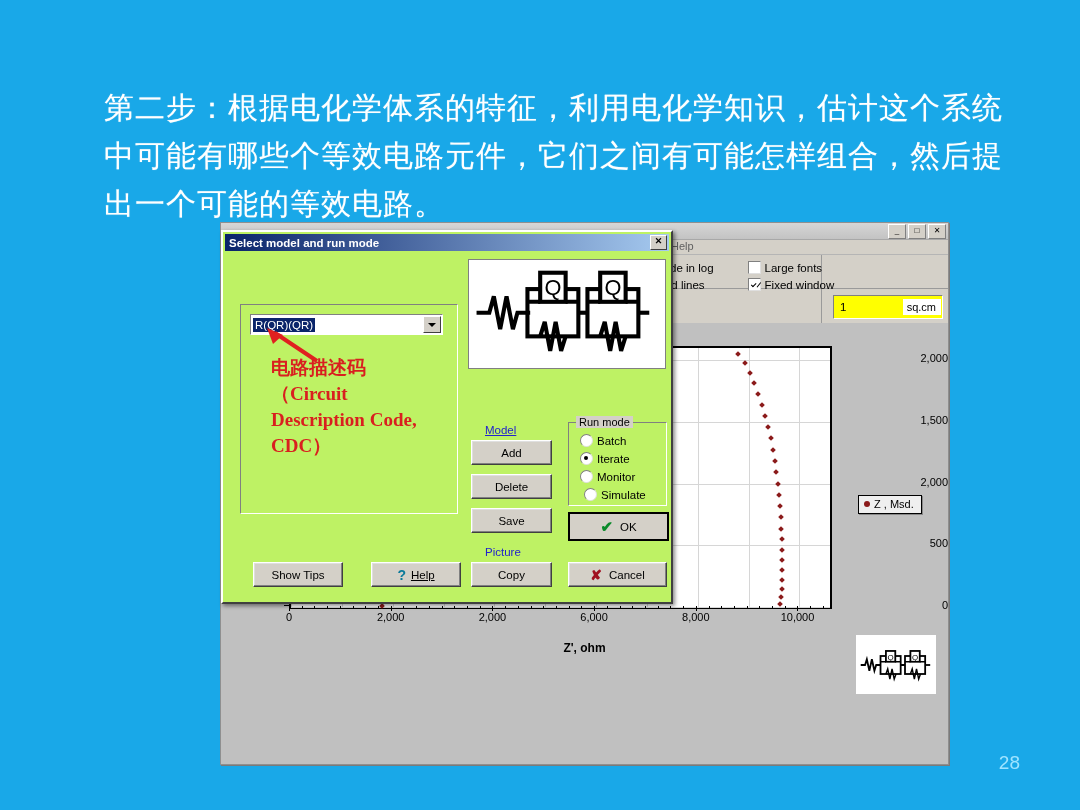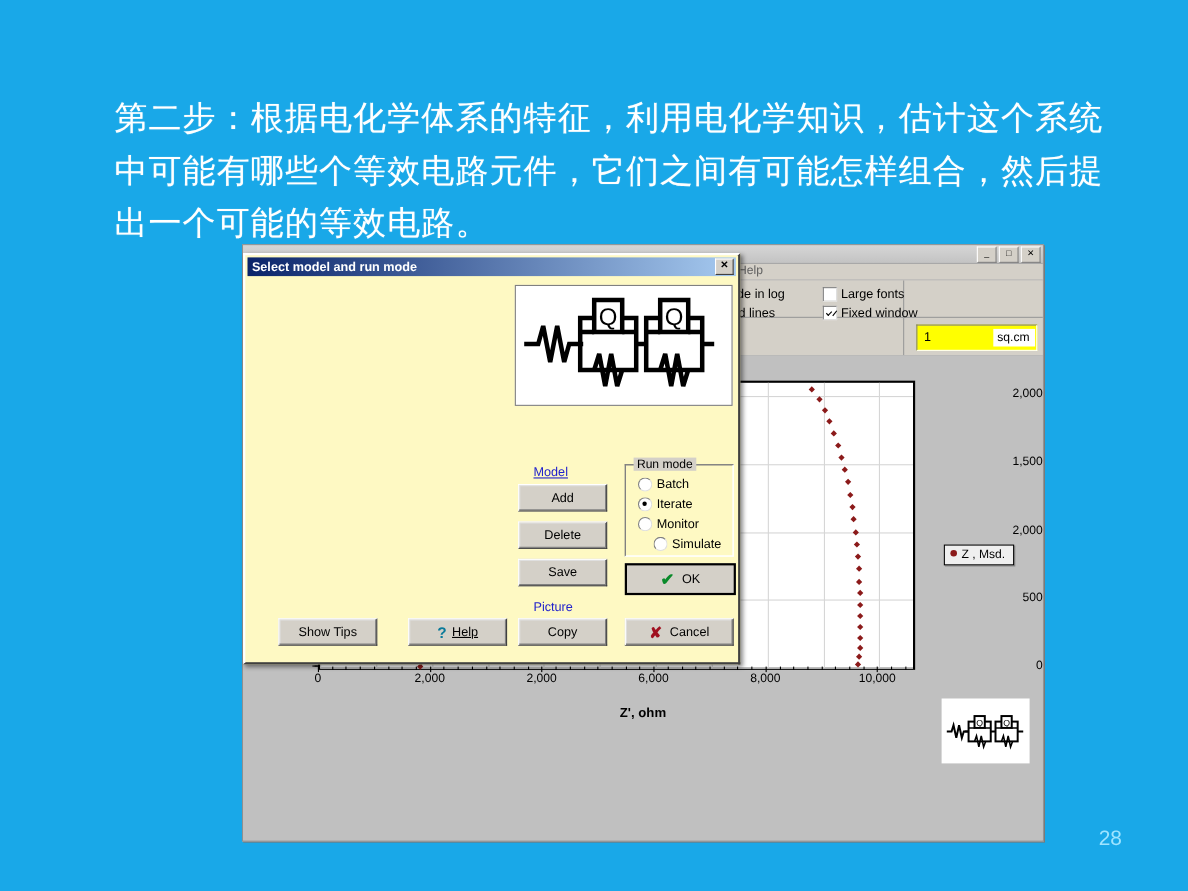--- a/index.html
+++ b/index.html
@@ -128,21 +128,21 @@
   }
   #legend-dot{display:inline-block;width:6px;height:6px;border-radius:50%;background:#8b1a1a;margin-right:4px;vertical-align:1px;}
   #circuit-thumb{
     position:absolute;left:635px;top:312px;width:80px;height:59px;
     background:#fff;display:flex;align-items:center;justify-content:center;
   }
 
   
   #dialog{
     position:absolute;left:221px;top:230px;width:448px;height:370px;
-    background:#fef9c3;border:2px solid;
+    background:#bef264;border:2px solid;
     border-color:#ffffff #404040 #404040 #ffffff;
     box-shadow:2px 2px 4px rgba(0,0,0,.45);
   }
   #dlg-titlebar{
     height:17px;margin:2px;
     background:linear-gradient(90deg,#0a246a,#a6caf0);
     display:flex;align-items:center;justify-content:space-between;
     padding:0 2px 0 4px;
   }
   #dlg-title{color:#fff;font-size:11.5px;font-weight:bold;}
@@ -493,20 +493,35 @@
 </div>
 
 <div id="dialog">
 
   <div id="dlg-titlebar">
     <span id="dlg-title">Select model and run mode</span>
     <span id="dlg-close">✕</span>
   </div>
 
 
+  <div class="grp" id="cdc-grp">
+    <span class="grp-in"></span>
+    <div id="cdc-combo">
+      <span id="cdc-value">R(QR)(QR)</span>
+      <span id="cdc-arrow"></span>
+    </div>
+    <svg id="cdc-arrow-red" viewBox="0 0 60 36">
+      <path d="M56 34 L14 6" stroke="#e02020" stroke-width="4" fill="none"></path>
+      <path d="M6 1 L22 8 L12 17 Z" fill="#e02020"></path>
+    </svg>
+    <div id="cdc-note">电路描述码
+（Circuit
+Description
+Code, CDC）</div>
+  </div>
 
   <div id="circuit-preview">
     <svg width="186" height="100" viewBox="0 0 200 110">
       <g fill="none" stroke="#000" stroke-width="4.5" stroke-linejoin="miter">
         <path d="M6 58 h14 l5 -18 l7 36 l7 -36 l7 36 l5 -18 h14"></path>
         <rect x="62" y="32" width="56" height="52"></rect>
         <path d="M118 58 h10"></path>
         <rect x="76" y="14" width="28" height="32" fill="#fff"></rect>
         <path d="M76 46 h-14 M104 46 h14"></path>
         <text x="90" y="39" font-size="24" fill="#000" stroke="none" text-anchor="middle" font-family="Liberation Sans, sans-serif">Q</text>
@@ -537,21 +552,21 @@
       <span>Batch</span>
     </label>
     <label class="radio-row" style="position:absolute;left:11px;top:29px;">
       <span class="radio sel"></span>
       <span>Iterate</span>
     </label>
     <label class="radio-row" style="position:absolute;left:11px;top:47px;">
       <span class="radio"></span>
       <span>Monitor</span>
     </label>
-    <label class="radio-row" style="position:absolute;left:25px;top:65px;">
+    <label class="radio-row" style="position:absolute;left:15px;top:65px;">
       <span class="radio"></span>
       <span>Simulate</span>
     </label>
   </div>
 
   <div class="btn" id="btn-ok">
     <span class="ok-check">✔</span>
     <span>OK</span>
   </div>
   <div class="btn" id="btn-cancel">

